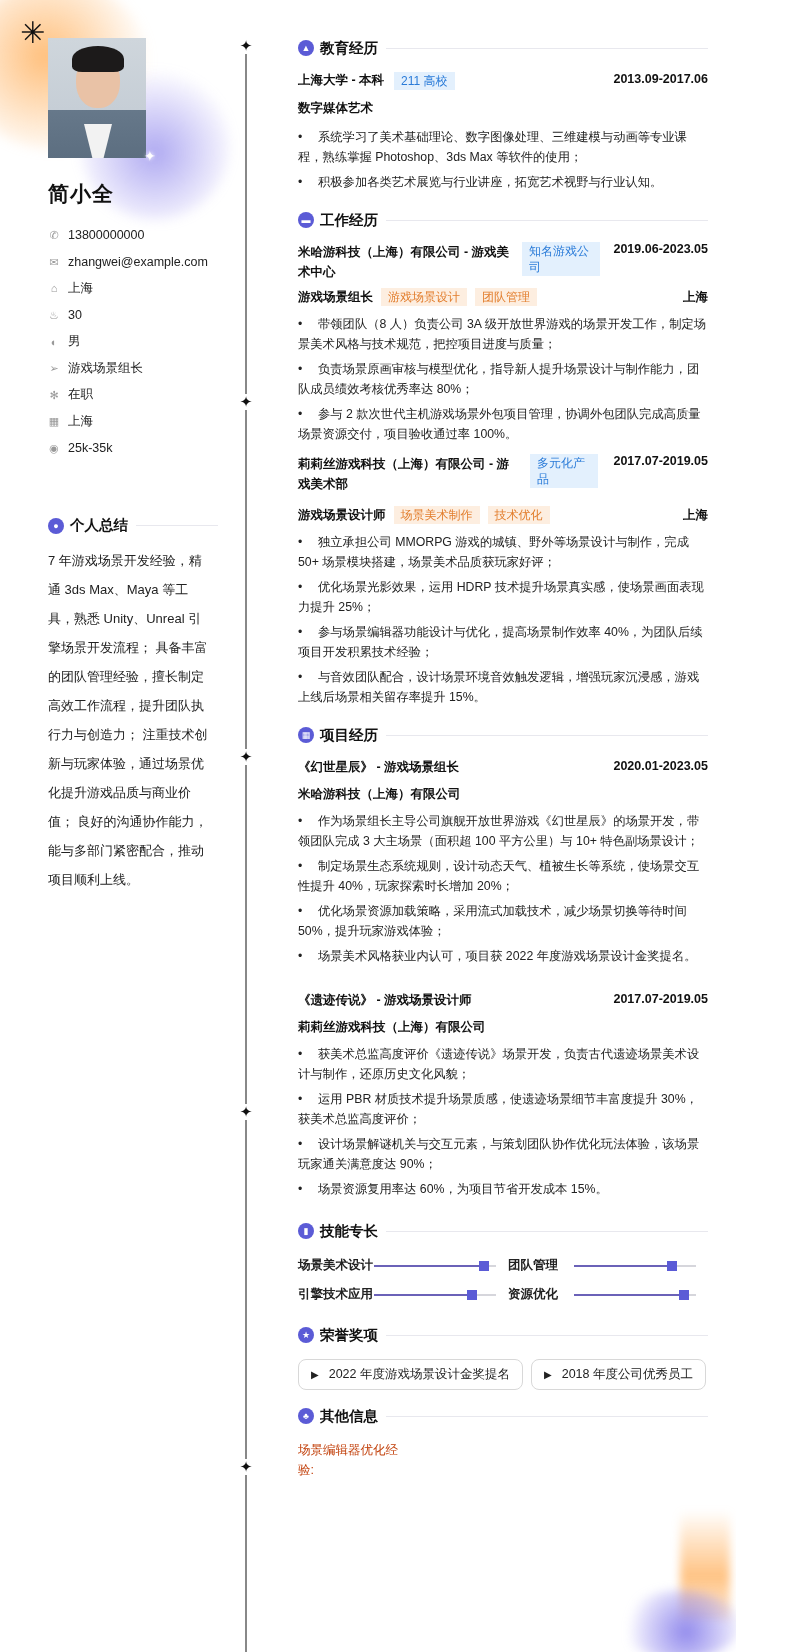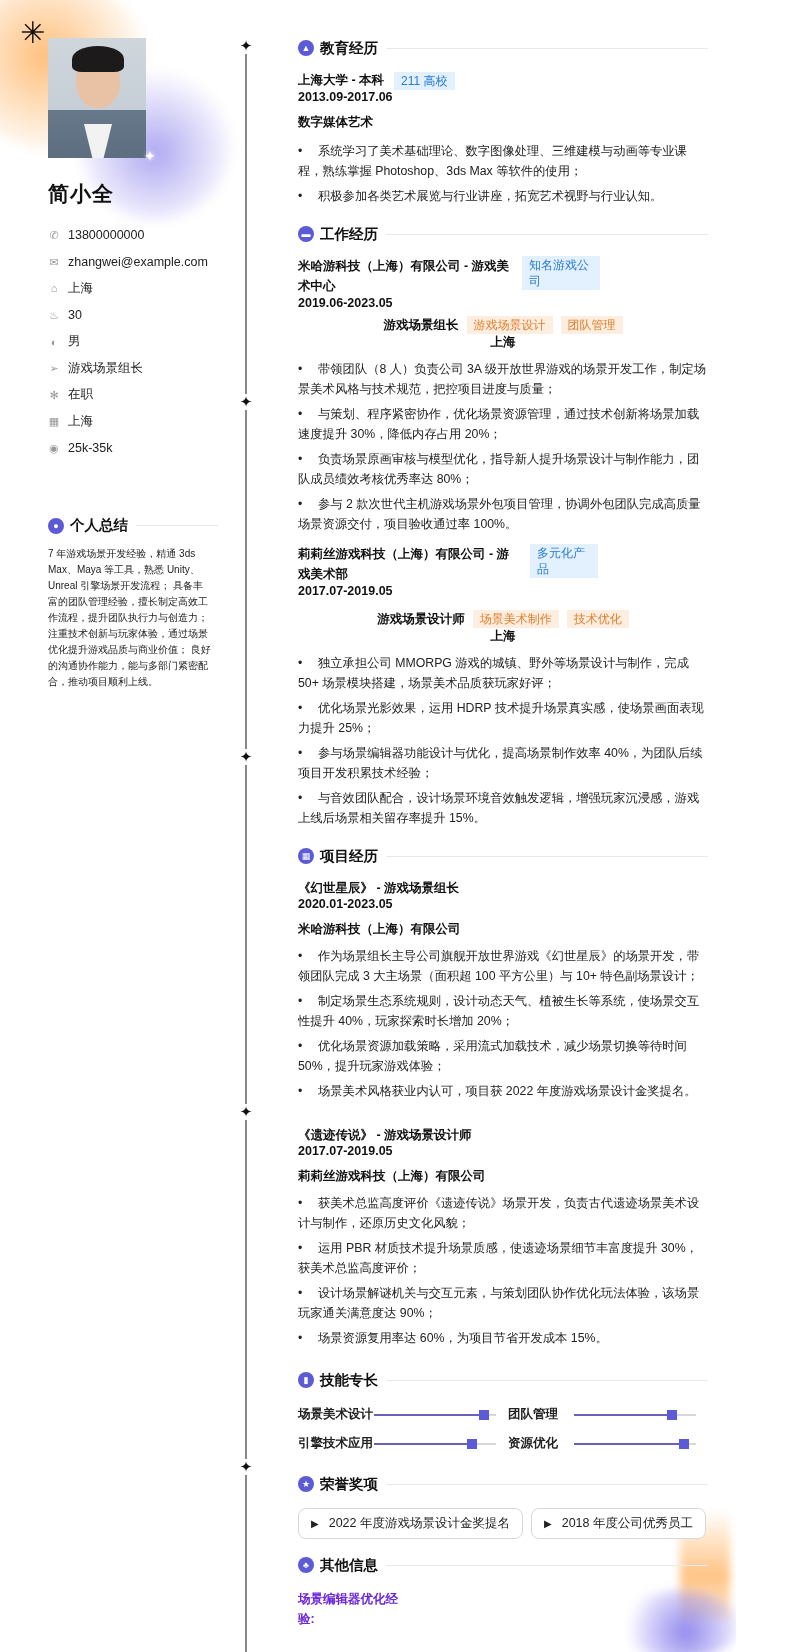--- a/index.html
+++ b/index.html
@@ -30,30 +30,30 @@
   .photo .shirt { position: absolute; left: 36px; top: 86px; width: 28px; height: 34px; background: #f2f2f2; clip-path: polygon(0 0,100% 0,70% 100%,30% 100%); }
   .name { font-size: 21px; font-weight: bold; margin-top: 22px; letter-spacing: 1px; color: #111; }
   .info-list { margin-top: 14px; list-style: none; }
   .info-item { display: flex; align-items: center; height: 26.6px; font-size: 12.5px; color: #222; }
   .info-item .ic { width: 12px; height: 12px; margin-right: 8px; color: #999; font-size: 11px; line-height: 12px; text-align: center; display: inline-block; }
 
   .summary-head { position: absolute; left: 48px; top: 516px; width: 170px; display: flex; align-items: center; }
   .sec-icon { width: 16px; height: 16px; border-radius: 50%; background: #5b5bd6; color: #fff; font-size: 9px; line-height: 16px; text-align: center; margin-right: 6px; flex: none; }
   .sec-title { font-size: 14.5px; font-weight: bold; color: #111; white-space: nowrap; }
   .sec-line { flex: 1; height: 1px; background: #e8e8ee; margin-left: 8px; }
-  .summary-text { position: absolute; left: 48px; top: 546px; width: 164px; font-size: 10px; line-height: 16px; color: #222; }
+  .summary-text { position: absolute; left: 48px; top: 546px; width: 164px; font-size: 13px; line-height: 29px; color: #222; }
 
   
   .timeline { position: absolute; left: 245px; top: 54px; width: 2px; height: 1598px; background: #888; }
   .tl-star { position: absolute; left: 238px; width: 16px; height: 16px; font-size: 15px; line-height: 16px; text-align: center; color: #111; background: #fff; }
 
   
   .right { position: absolute; left: 298px; top: 38px; width: 410px; }
   .sec-head { display: flex; align-items: center; height: 20px; }
-  .row { display: flex; justify-content: center; align-items: flex-start; font-size: 12.5px; font-weight: bold; color: #111; flex-direction: column; }
+  .row { display: flex; justify-content: space-between; align-items: flex-start; font-size: 12.5px; font-weight: bold; color: #111; }
   .row .left-part { display: flex; align-items: flex-start; }
   .tag-blue { background: #e3f0fd; color: #2a7bd8; font-weight: normal; font-size: 12px; padding: 1px 7px; margin-left: 10px; line-height: 16px; }
   .tag-orange { background: #fdeee0; color: #e27d2c; font-weight: normal; font-size: 12px; padding: 1px 7px; margin-left: 8px; line-height: 16px; }
   .date { font-size: 12.5px; font-weight: bold; color: #111; white-space: nowrap; }
   .sub { font-size: 12.5px; font-weight: bold; color: #111; }
   .bullets { list-style: none; margin-top: 8px; }
   .bullets li { font-size: 12.3px; line-height: 20px; color: #222; margin-bottom: 5px; padding-left: 0; }
   .bullets li::before { content: "•"; display: inline-block; width: 20px; color: #222; }
 
   .skills { display: grid; grid-template-columns: 210px 200px; row-gap: 12px; margin-top: 16px; }
@@ -61,21 +61,21 @@
   .skill .label { width: 76px; white-space: nowrap; }
   .skill .bar { position: relative; width: 122px; height: 2px; background: #d6d6dc; margin-left: 0; }
   .skill .fill { position: absolute; left: 0; top: 0; height: 2px; background: #6b62b8; }
   .skill .knob { position: absolute; top: -4px; width: 10px; height: 10px; background: #5b5bd6; }
 
   .awards { display: flex; gap: 8px; margin-top: 14px; }
   .award { border: 1px solid #d8d8d8; border-radius: 8px; padding: 6px 12px; font-size: 12.5px; color: #222; display: flex; align-items: center; background: #fff; }
   .award .tri { font-size: 10px; margin-right: 10px; }
 
   .other { display: flex; margin-top: 14px; }
-  .other .k { width: 106px; font-size: 12.5px; font-weight: bold; color: #6d28d9; line-height: 20px; }
+  .other .k { width: 106px; font-size: 12.5px; font-weight: normal; color: #c2410c; line-height: 20px; }
   .other ul { list-style: none; width: 300px; }
   .other li { font-size: 12.3px; line-height: 20px; color: #222; margin-bottom: 6px; }
   .other li::before { content: "•"; display: inline-block; width: 20px; }
 </style>
 </head>
 <body>
 
 <div class="blob-orange-tl"></div>
 <div class="blob-purple-tl"></div>
 <div class="clip-br">
@@ -186,21 +186,20 @@
       <div class="row" style="margin-top:6px;align-items:center">
         <div class="left-part" style="align-items:center">
           <span>游戏场景组长</span>
           <span class="tag-orange">游戏场景设计</span>
           <span class="tag-orange">团队管理</span>
         </div>
         <span class="date">上海</span>
       </div>
       <ul class="bullets">
         <li>带领团队（8 人）负责公司 3A 级开放世界游戏的场景开发工作，制定场景美术风格与技术规范，把控项目进度与质量；</li>
-        <li>与策划、程序紧密协作，优化场景资源管理，通过技术创新将场景加载速度提升 30%，降低内存占用 20%；</li>
         <li>负责场景原画审核与模型优化，指导新人提升场景设计与制作能力，团队成员绩效考核优秀率达 80%；</li>
         <li>参与 2 款次世代主机游戏场景外包项目管理，协调外包团队完成高质量场景资源交付，项目验收通过率 100%。</li>
       </ul>
     </div>
 
     <div style="margin-top:10px">
       <div class="row">
         <div class="left-part">
           <span style="width:222px;line-height:20px">莉莉丝游戏科技（上海）有限公司 - 游戏美术部</span>
           <span class="tag-blue" style="width:68px">多元化产品</span>

